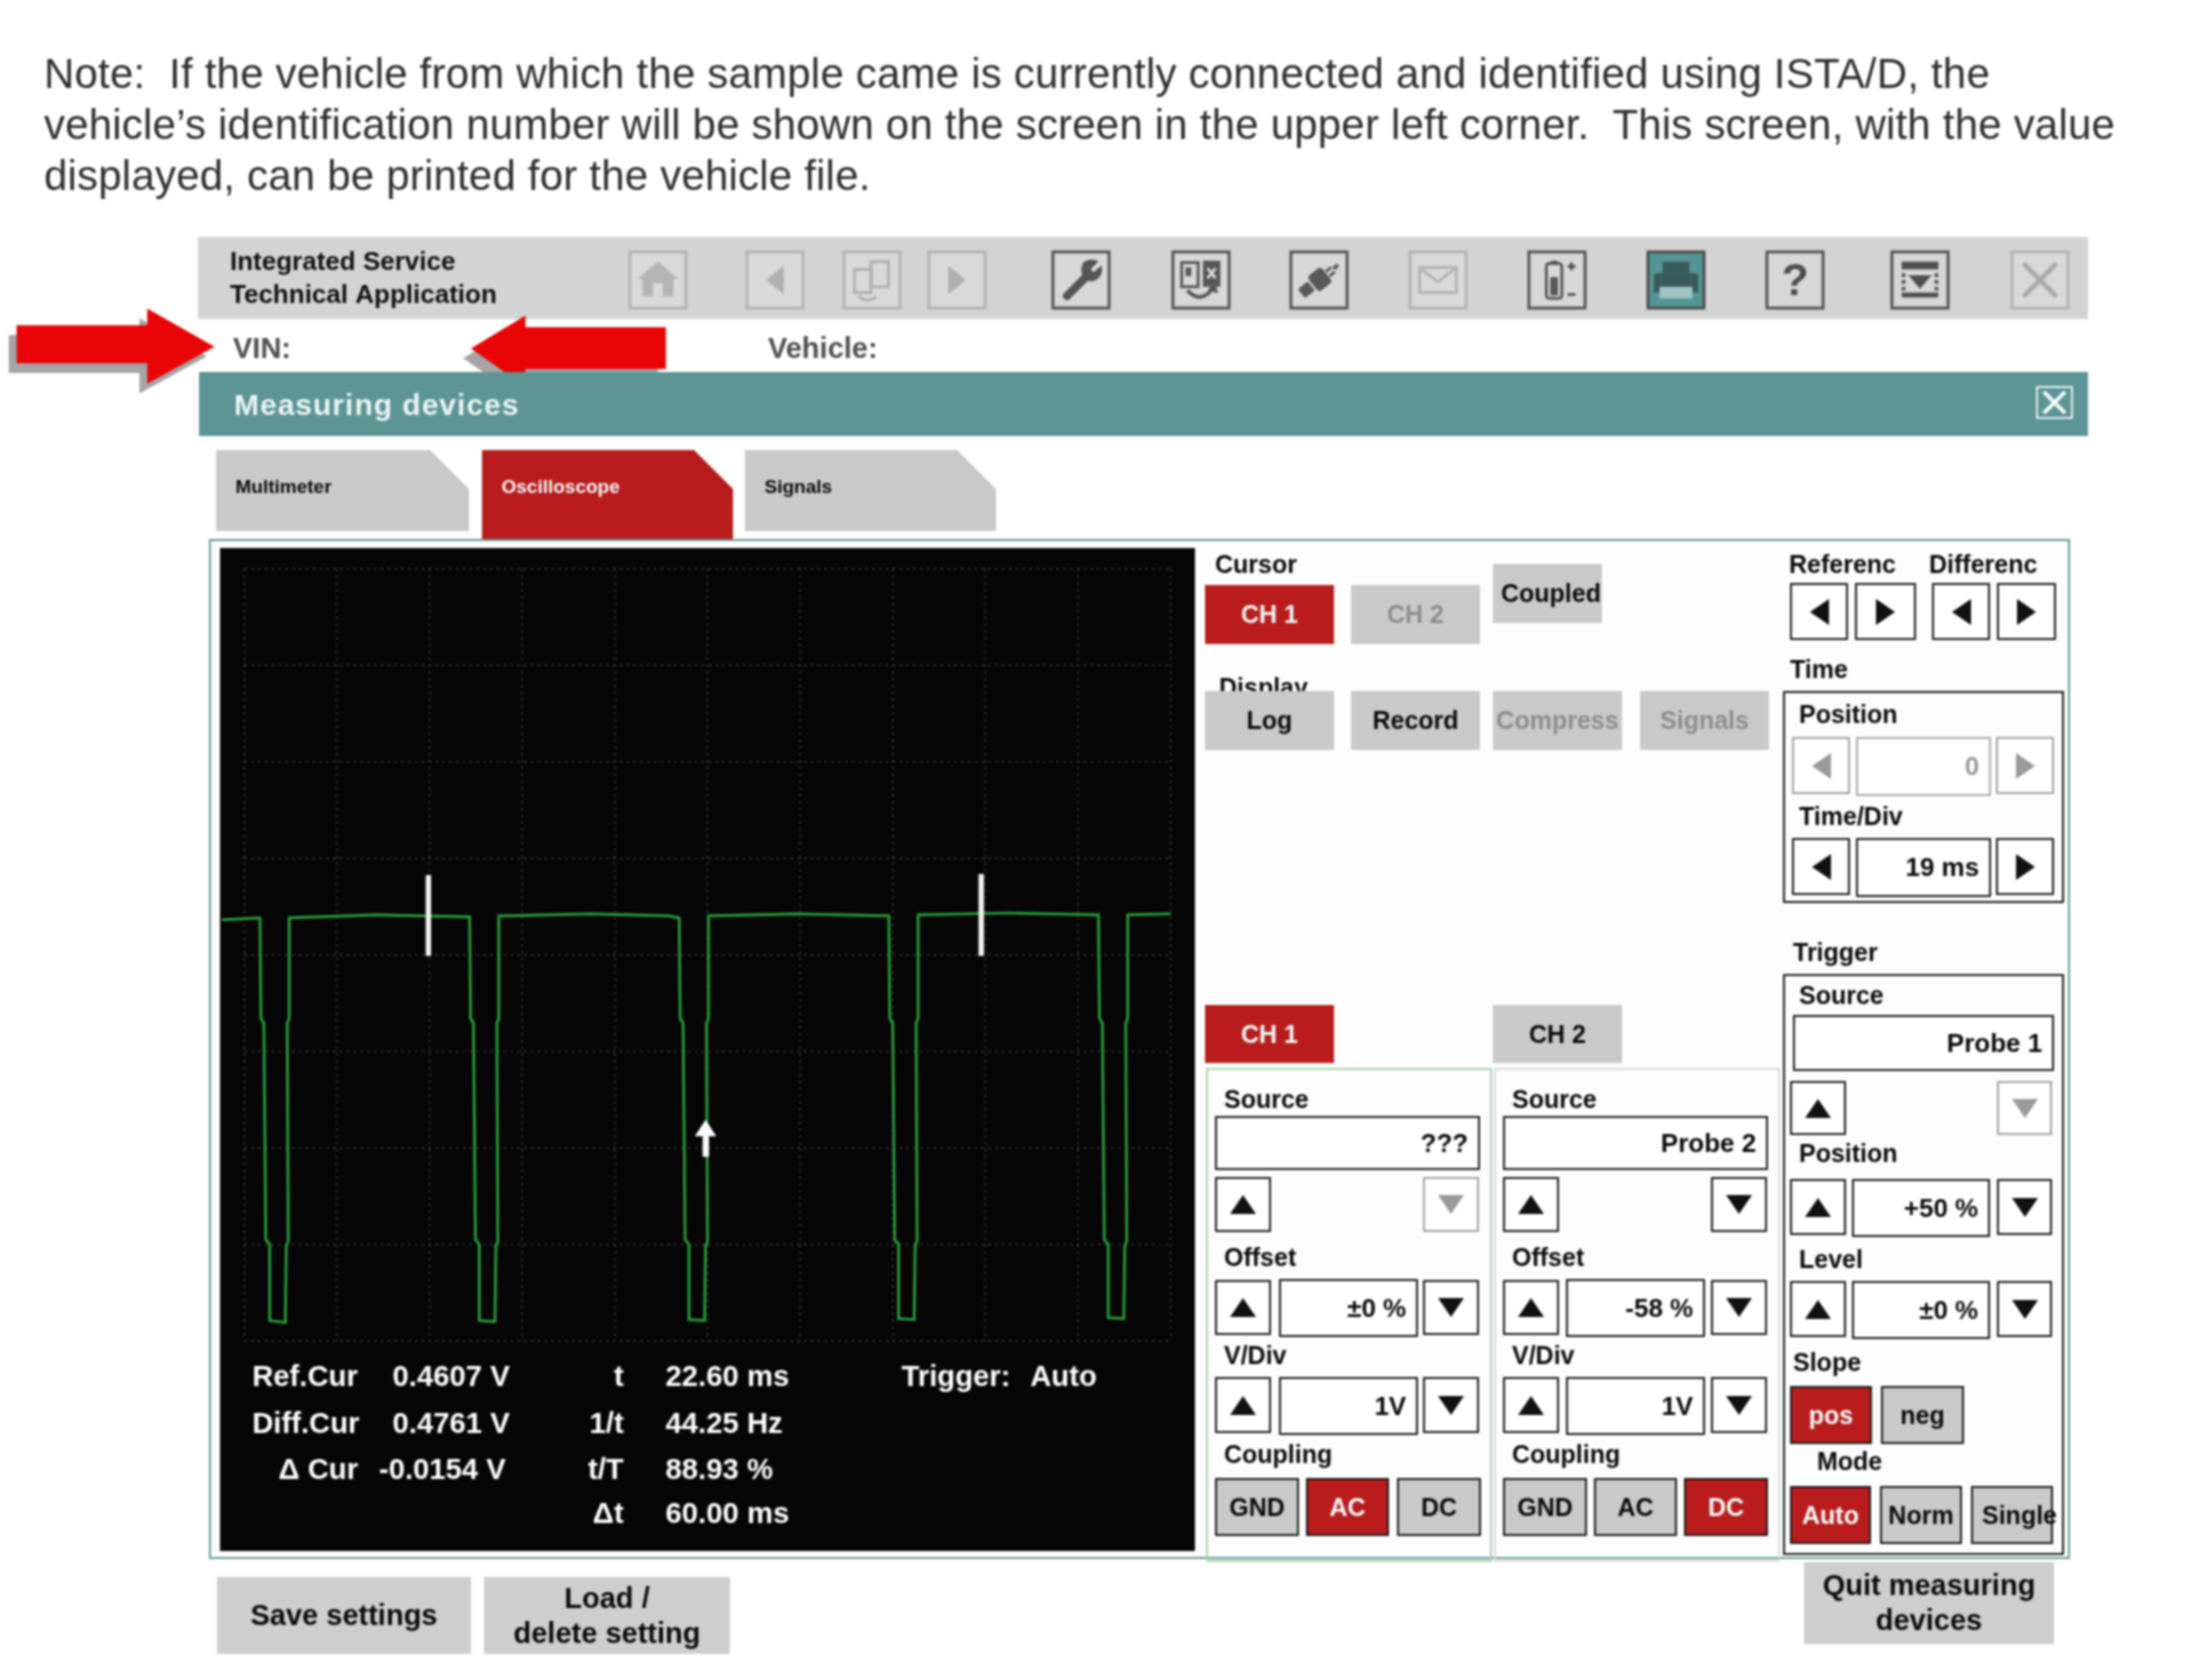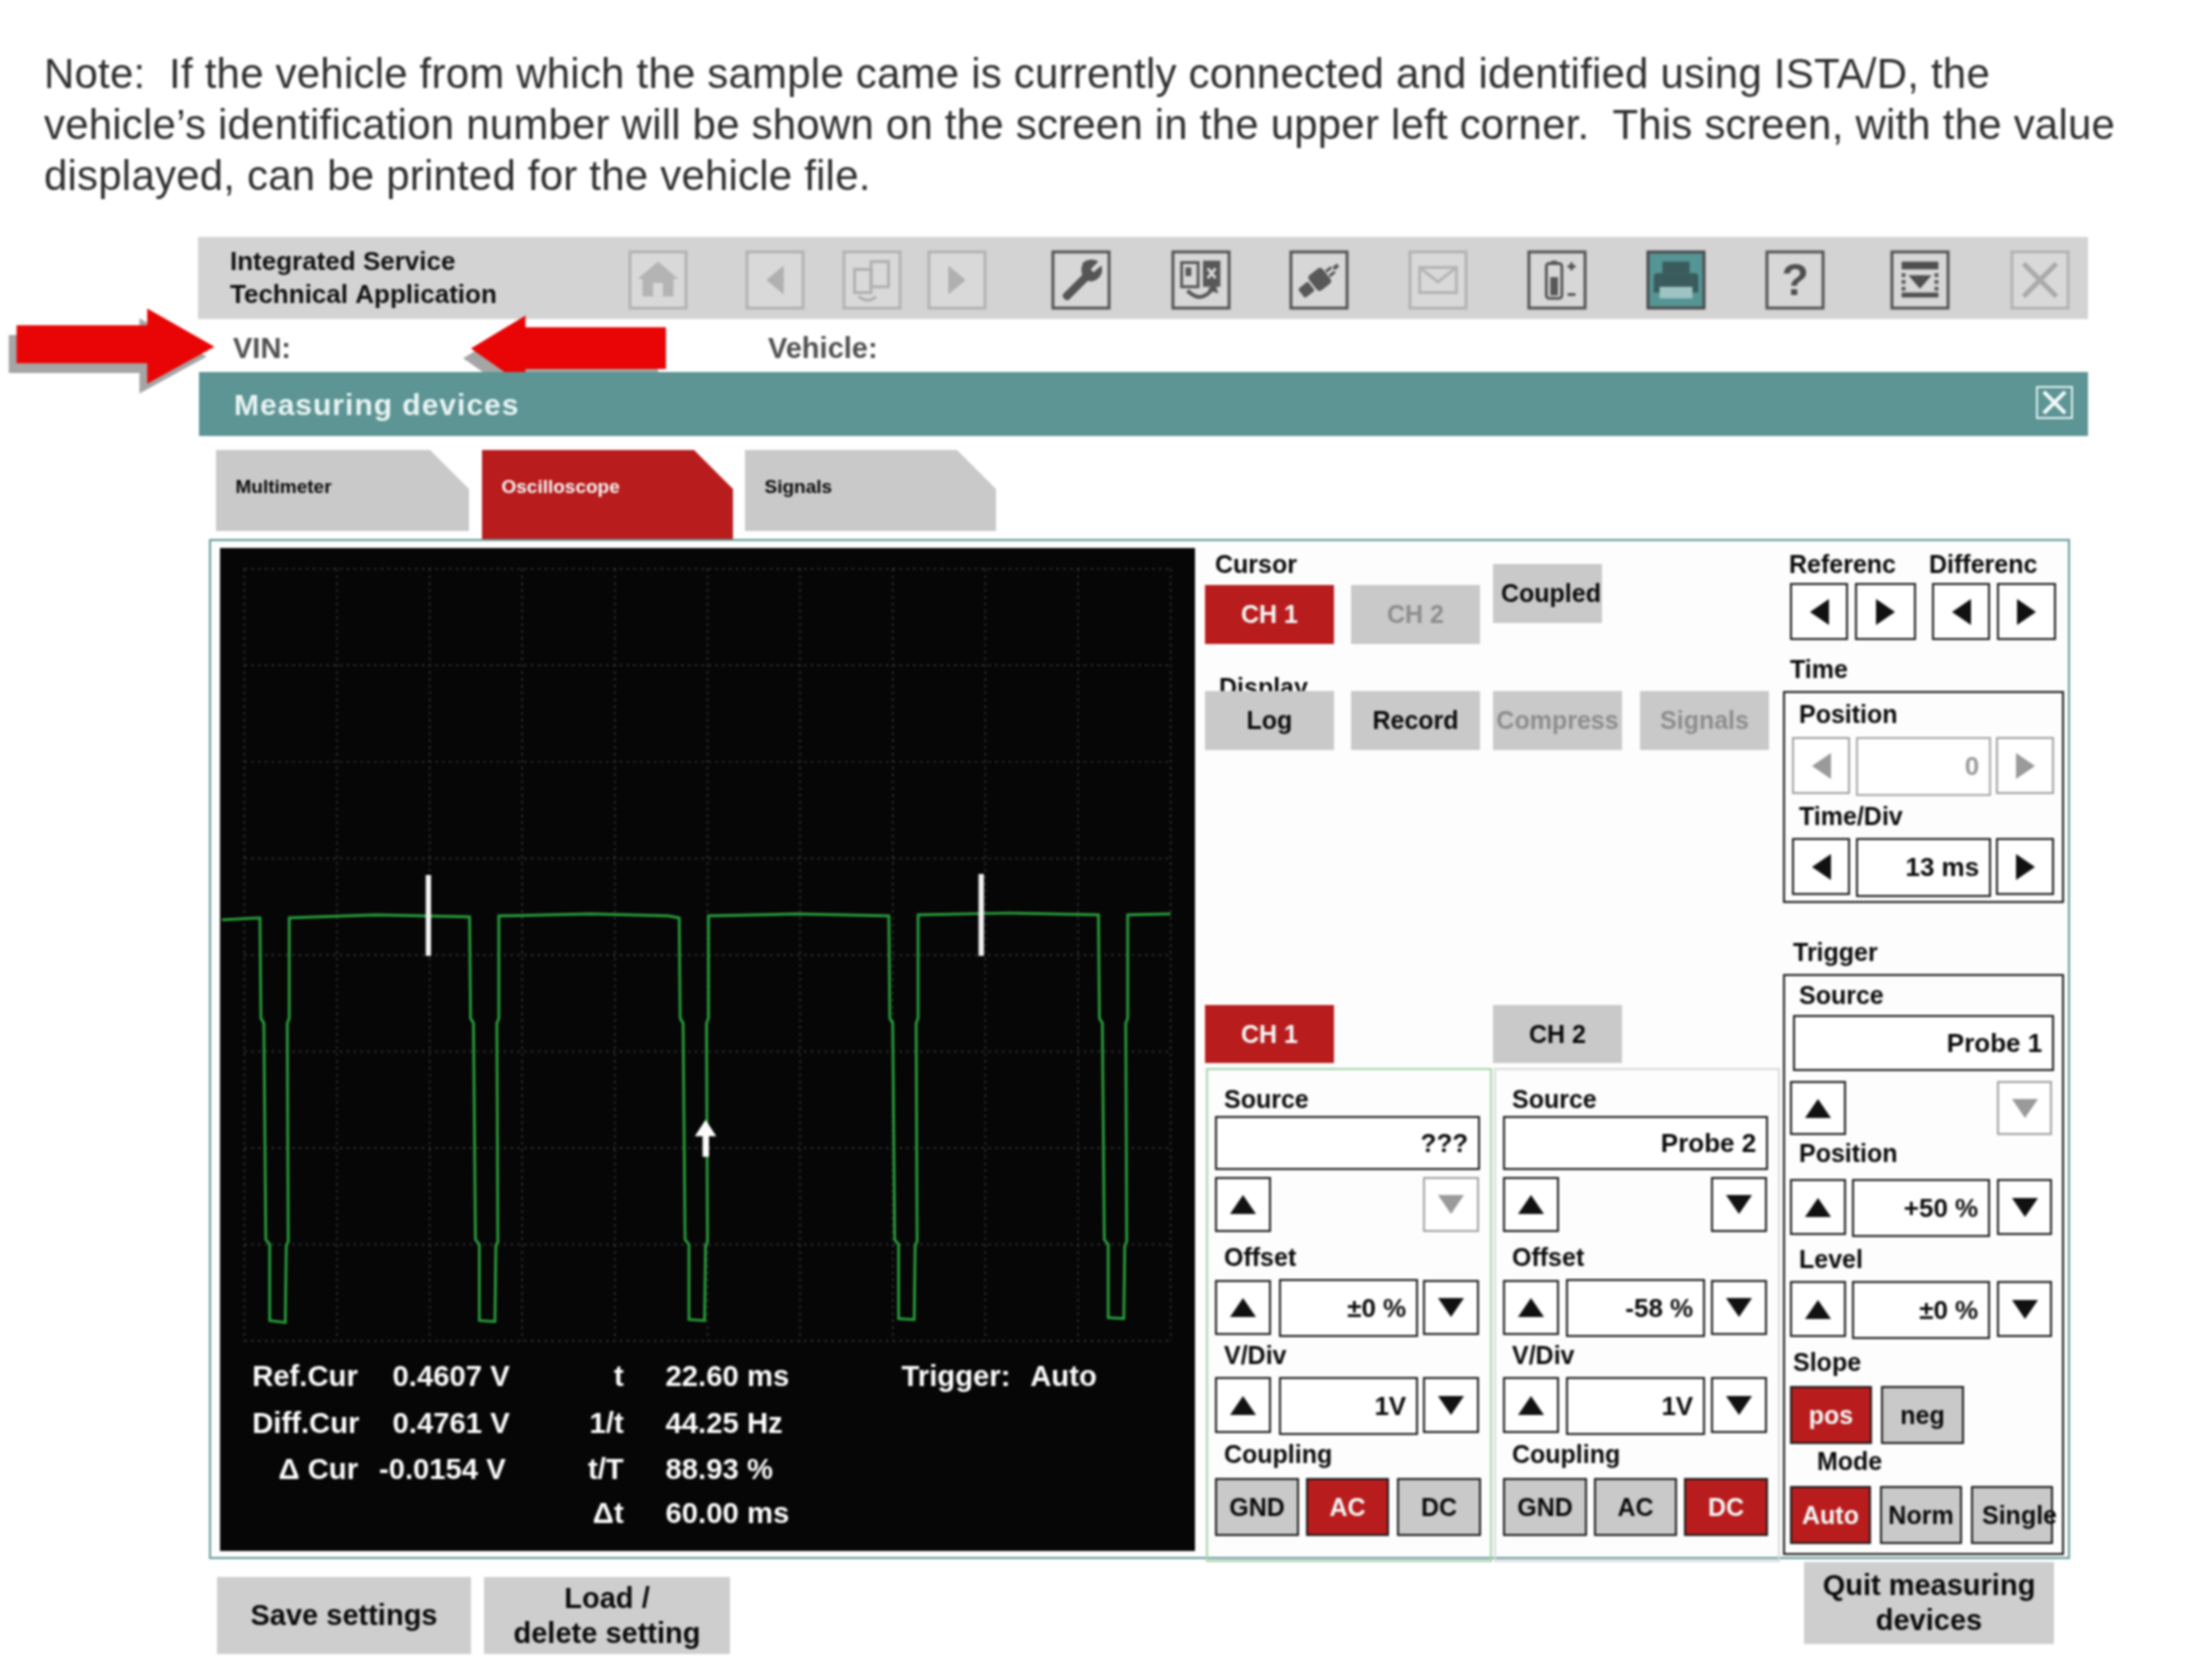--- a/index.html
+++ b/index.html
@@ -258,21 +258,21 @@
         <span class="tri tlf gtri"></span>
       </div>
     <div class="fld fdis" style="left:1856px;top:737px;width:135px;height:59px;">0</div>
     <div class="abtn adis" style="left:1996px;top:737px;width:54px;height:53px;">
         <span class="tri trt gtri"></span>
       </div>
     <div class="lbl" style="left:1799px;top:802px;">Time/Div</div>
     <div class="abtn" style="left:1792px;top:838px;width:54px;height:53px;">
         <span class="tri tlf"></span>
       </div>
-    <div class="fld" style="left:1856px;top:838px;width:135px;height:59px;">13 ms</div>
+    <div class="fld" style="left:1856px;top:838px;width:135px;height:59px;">19 ms</div>
     <div class="abtn" style="left:1996px;top:838px;width:54px;height:53px;">
         <span class="tri trt"></span>
       </div>
 
     <div class="lbl" style="left:1793px;top:938px;">Trigger</div>
     <div class="gbox" style="left:1783px;top:974px;width:277px;height:577px;"></div>
     <div class="lbl" style="left:1799px;top:981px;">Source</div>
     <div class="fld" style="left:1793px;top:1015px;width:261px;height:56px;">Probe 1</div>
     <div class="abtn" style="left:1790px;top:1081px;width:52px;height:50px;">
         <span class="tri tup"></span>

